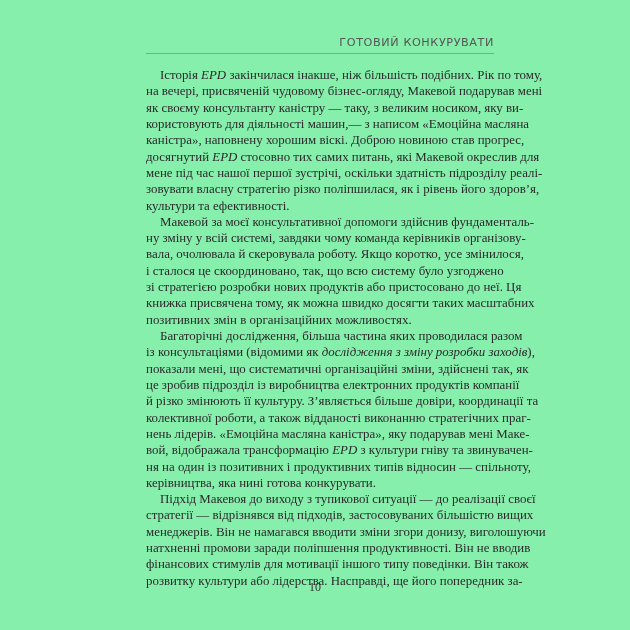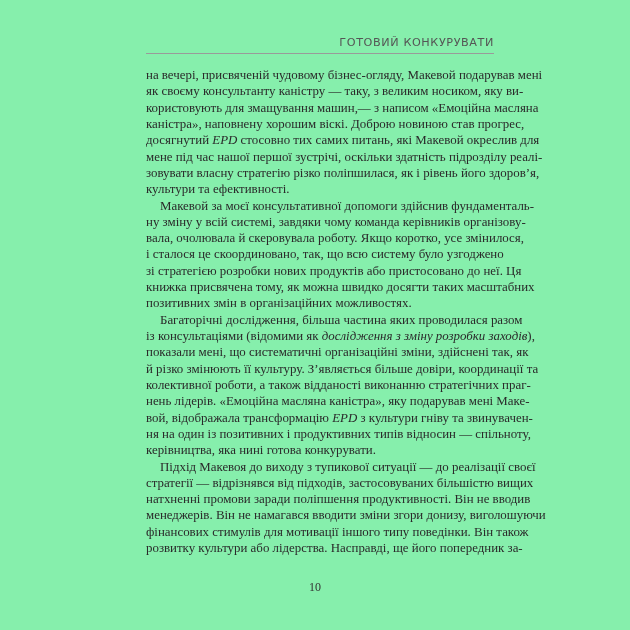--- a/index.html
+++ b/index.html
@@ -28,53 +28,55 @@
 </style>
 </head>
 <body>
 
 <div class="page">
   <div class="running-head">ГОТОВИЙ КОНКУРУВАТИ</div>
   <div class="head-rule"></div>
 
   <div class="body-text" id="body">
       <div class="para-block">
+        <span class="line first"><span>Історія </span><i>EPD</i><span> закінчилася інакше, ніж більшість подібних. Рік по тому,</span></span>
         <span class="line"><span>на вечері, присвяченій чудовому бізнес-огляду, Макевой подарував мені</span></span>
         <span class="line"><span>як своєму консультанту каністру — таку, з великим носиком, яку ви-</span></span>
-        <span class="line"><span>користовують для змащування машин,— з написом «Емоційна масляна</span></span>
+        <span class="line"><span>користовують для діяльності машин,— з написом «Емоційна масляна</span></span>
         <span class="line"><span>каністра», наповнену хорошим віскі. Доброю новиною став прогрес,</span></span>
         <span class="line"><span>досягнутий </span><i>EPD</i><span> стосовно тих самих питань, які Макевой окреслив для</span></span>
         <span class="line"><span>мене під час нашої першої зустрічі, оскільки здатність підрозділу реалі-</span></span>
         <span class="line"><span>зовувати власну стратегію різко поліпшилася, як і рівень його здоров’я,</span></span>
         <span class="line last"><span>культури та ефективності.</span></span>
       </div>
       <div class="para-block">
         <span class="line first"><span>Макевой за моєї консультативної допомоги здійснив фундаменталь-</span></span>
         <span class="line"><span>ну зміну у всій системі, завдяки чому команда керівників організову-</span></span>
         <span class="line"><span>вала, очолювала й скеровувала роботу. Якщо коротко, усе змінилося,</span></span>
         <span class="line"><span>і сталося це скоординовано, так, що всю систему було узгоджено</span></span>
         <span class="line"><span>зі стратегією розробки нових продуктів або пристосовано до неї. Ця</span></span>
         <span class="line"><span>книжка присвячена тому, як можна швидко досягти таких масштабних</span></span>
         <span class="line last"><span>позитивних змін в організаційних можливостях.</span></span>
       </div>
       <div class="para-block">
         <span class="line first"><span>Багаторічні дослідження, більша частина яких проводилася разом</span></span>
         <span class="line"><span>із консультаціями (відомими як </span><i>дослідження з зміну розробки заходів</i><span>),</span></span>
         <span class="line"><span>показали мені, що систематичні організаційні зміни, здійснені так, як</span></span>
+        <span class="line"><span>це зробив підрозділ із виробництва електронних продуктів компанії</span></span>
         <span class="line"><span>й різко змінюють її культуру. З’являється більше довіри, координації та</span></span>
         <span class="line"><span>колективної роботи, а також відданості виконанню стратегічних праг-</span></span>
         <span class="line"><span>нень лідерів. «Емоційна масляна каністра», яку подарував мені Маке-</span></span>
         <span class="line"><span>вой, відображала трансформацію </span><i>EPD</i><span> з культури гніву та звинувачен-</span></span>
         <span class="line"><span>ня на один із позитивних і продуктивних типів відносин — спільноту,</span></span>
         <span class="line last"><span>керівництва, яка нині готова конкурувати.</span></span>
       </div>
       <div class="para-block">
         <span class="line first"><span>Підхід Макевоя до виходу з тупикової ситуації — до реалізації своєї</span></span>
         <span class="line"><span>стратегії — відрізнявся від підходів, застосовуваних більшістю вищих</span></span>
+        <span class="line"><span>менеджерів. Він не намагався вводити зміни згори донизу, виголошуючи</span></span>
         <span class="line"><span>натхненні промови заради поліпшення продуктивності. Він не вводив</span></span>
-        <span class="line"><span>менеджерів. Він не намагався вводити зміни згори донизу, виголошуючи</span></span>
         <span class="line"><span>фінансових стимулів для мотивації іншого типу поведінки. Він також</span></span>
         <span class="line"><span>розвитку культури або лідерства. Насправді, ще його попередник за-</span></span>
       </div>
     </div>
 
   <div class="folio">10</div>
 </div>
 
 </body></html>

